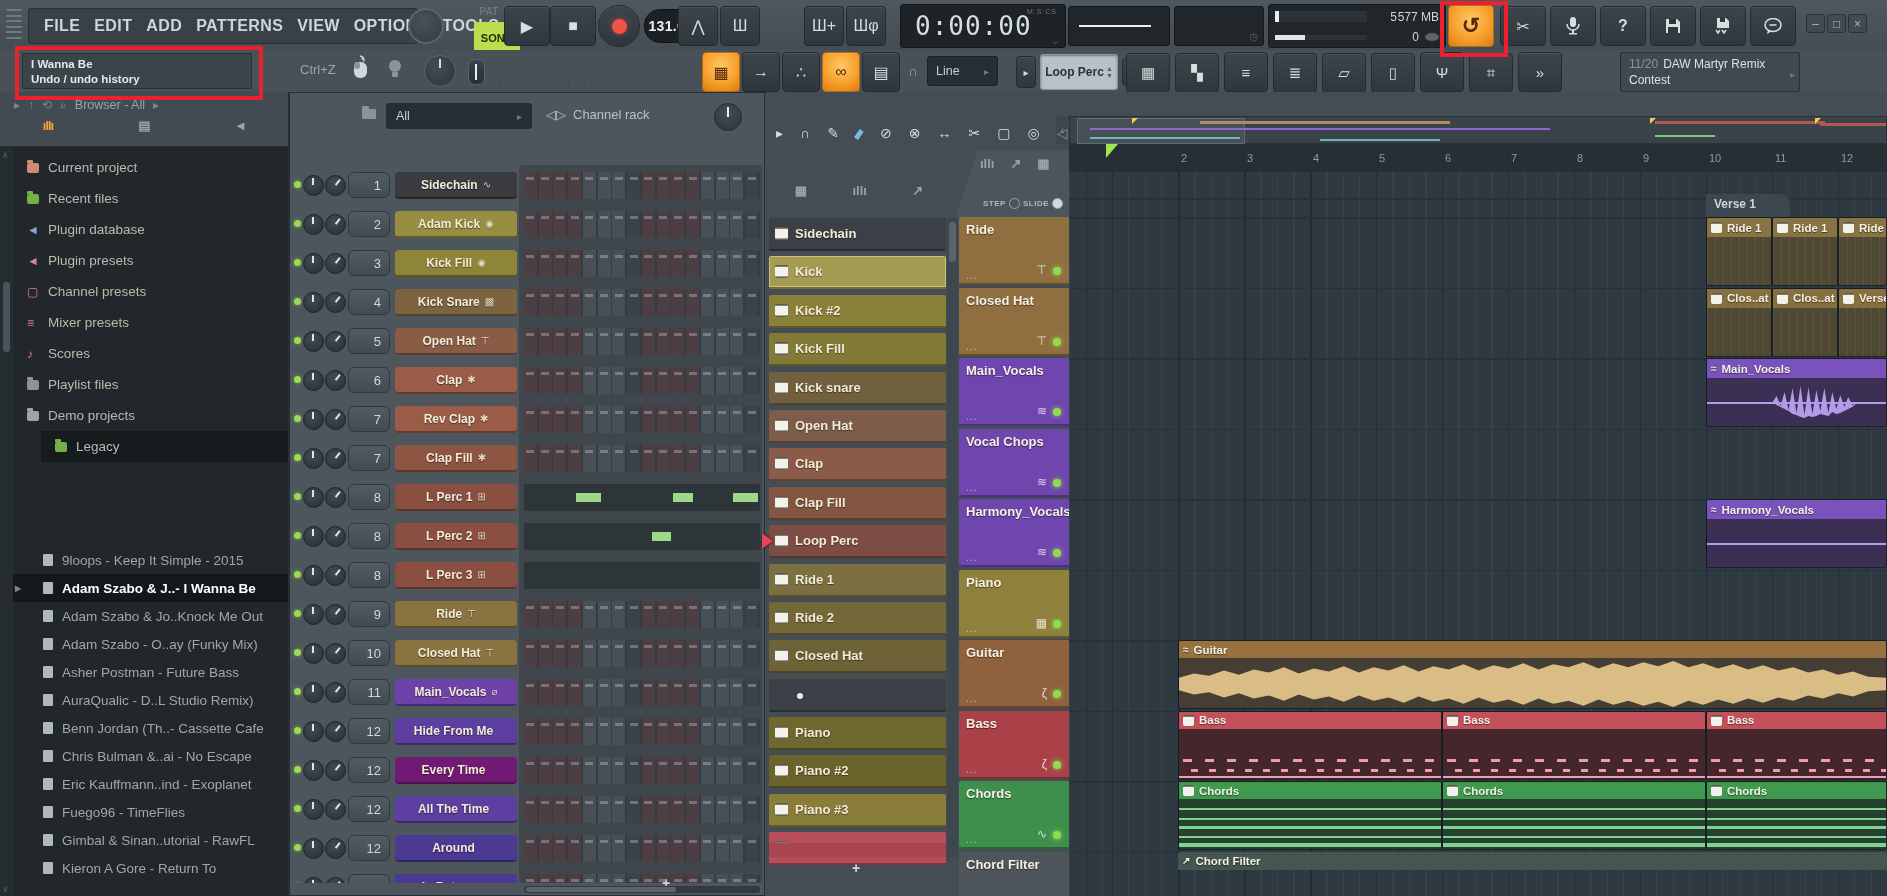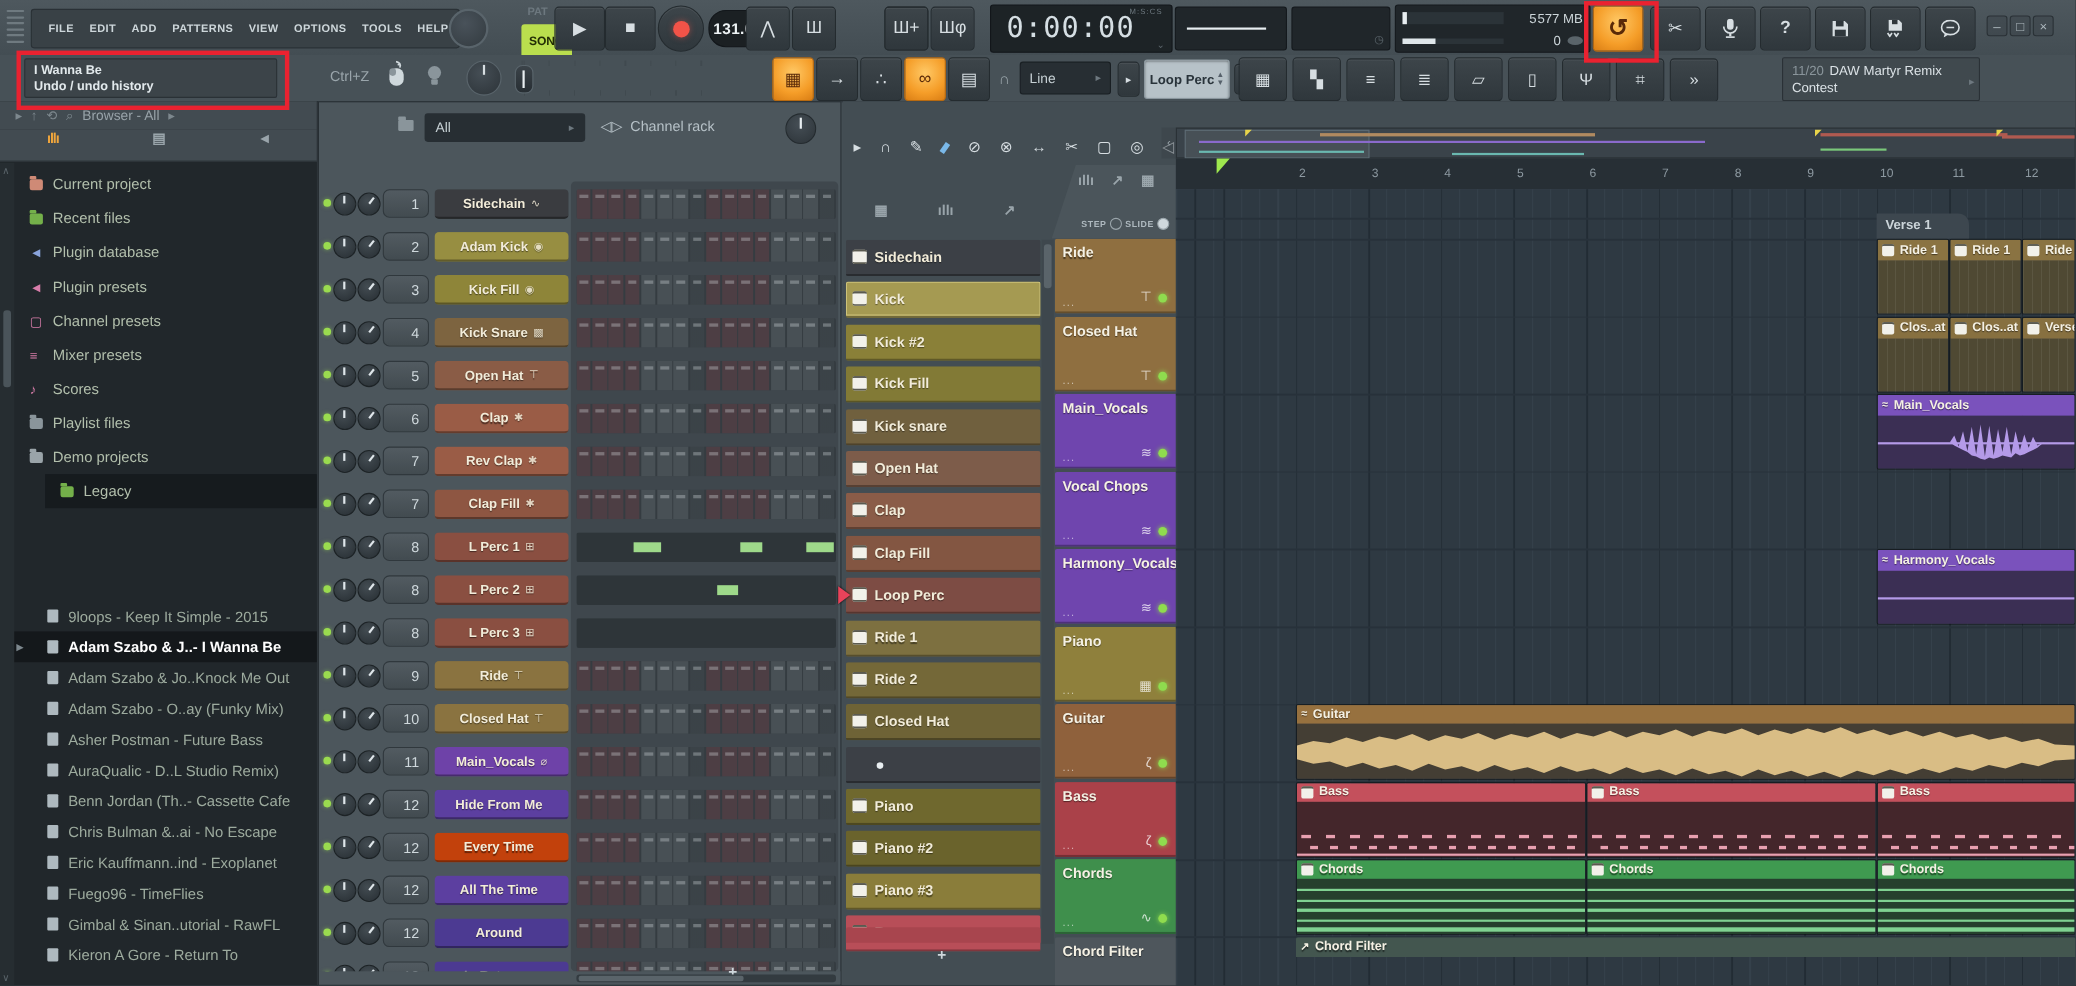--- a/index.html
+++ b/index.html
@@ -14,21 +14,21 @@
        color:#d7dee2;font-size:16px;}
   .btn.orange{background:radial-gradient(circle at 50% 35%,#ffc966,#f59d28 60%,#d97d14);color:#5a2a08;border-color:#b86a10;}
   
   #topbar{position:absolute;left:0;top:0;width:1887px;height:50px;
           background:linear-gradient(#4e585e,#434d53);border-bottom:2px solid #2a3136;}
   #hamburger{left:6px;top:9px;width:16px;height:30px;display:flex;flex-direction:column;justify-content:space-between;}
   #hamburger i{height:2px;background:#6f7a80;border-radius:1px;}
   #menubar{left:28px;top:8px;width:372px;height:34px;background:#394146;
            border:1px solid #2a3136;border-radius:3px;display:flex;align-items:center;
            padding:0 8px;gap:0;}
-  #menubar span{padding:0 7px;font-size:10px;letter-spacing:.4px;color:#cdd6da;font-weight:bold;}
+  #menubar span{padding:0 7px;font-size:16px;letter-spacing:.4px;color:#cdd6da;font-weight:bold;}
   #main-knob{left:408px;top:8px;width:32px;height:32px;border-radius:50%;
              background:radial-gradient(circle at 40% 35%,#49525a,#333b40);border:2px solid #59646b;}
   #patsong{left:450px;top:5px;width:50px;height:40px;}
   #pat-label{position:absolute;right:2px;top:1px;font-size:10px;font-weight:bold;color:#6d787f;}
   #song-label{position:absolute;left:0;top:17px;width:46px;height:32px;background:#bade4e;border-radius:3px;
               color:#232d05;font-size:11px;font-weight:bold;display:flex;align-items:center;justify-content:center;margin-left:24px;}
   #play-btn{left:504px;top:6px;}  #stop-btn{left:550px;top:6px;}
   #rec-btn{left:598px;top:5px;width:40px;height:40px;border-radius:50%;}
   #rec-btn .dot{width:15px;height:15px;border-radius:50%;background:#f25348;box-shadow:0 0 6px #f2534880;}
   #tempo{left:644px;top:9px;width:70px;height:32px;background:#1b2023;border-radius:16px;
@@ -74,21 +74,21 @@
             background:radial-gradient(circle at 42% 35%,#454e55,#2c3338);border:1px solid #59646b;}
   #vol-knob i{position:absolute;left:14px;top:3px;width:2px;height:9px;background:#d7dee2;}
   #pitch-slider{left:466px;top:5px;width:186px;height:32px;
      background:repeating-linear-gradient(90deg,#39424780 0 1px,transparent 1px 23px) 10px 0/100% 5px repeat-x,
                 repeating-linear-gradient(90deg,#39424780 0 1px,transparent 1px 23px) 10px 27px/100% 5px no-repeat;}
   #pitch-slider .pknob{position:absolute;left:2px;top:4px;width:15px;height:24px;border-radius:7px;
             background:linear-gradient(#3b4349,#272e33);border:1px solid #59646b;}
   #pitch-slider .pknob i{position:absolute;left:6px;top:4px;width:2px;height:16px;background:#e8eef1;}
   .grpbtn{top:2px;width:36px;height:38px;}
   #hp-icon{left:908px;top:13px;color:#9aa5ab;font-size:14px;font-weight:bold;}
-  #line-dd{left:927px;top:6px;width:83px;height:30px;background:#272e33;border:1px solid #191f23;border-radius:3px;
+  #line-dd{left:927px;top:6px;width:71px;height:30px;background:#272e33;border:1px solid #191f23;border-radius:3px;
            display:flex;align-items:center;padding:0 8px;box-sizing:border-box;font-size:12.5px;color:#c6d0d4;}
   #line-dd b{margin-left:auto;color:#6d787f;font-size:10px;font-weight:normal;}
   #patsel-arrow{left:1016px;top:6px;width:18px;height:30px;font-size:10px;}
   #pattern-selector{left:1040px;top:4px;width:76px;height:34px;background:#b7c2c8;border-radius:3px;
         border:1px solid #8b979e;box-shadow:0 1px 2px rgba(0,0,0,.4) inset;
         display:flex;align-items:center;justify-content:center;color:#29333a;font-size:12px;font-weight:bold;}
   #pattern-selector .spin{font-size:7px;color:#55606a;line-height:7px;margin-left:2px;}
   #add-pattern-btn{left:1122px;top:8px;width:18px;height:26px;font-size:14px;}
   .toolbtn{top:2px;width:42px;height:38px;font-size:15px;}
   #project-panel{left:1620px;top:2px;width:180px;height:40px;background:#39414680;border:1px solid #2a3136;
@@ -853,21 +853,21 @@
 
         <div class="ch">
           <span class="led"></span>
           <span class="knob k1">
             <i></i>
           </span>
           <span class="knob k2">
             <i></i>
           </span>
           <span class="numbox">12</span>
-          <span class="chname" style="background: #c2410c;">
+          <span class="chname" style="background: #701a75;">
             <span>Every Time</span>
             <span class="chicon"></span>
           </span>
           <span class="steps"></span>
         </div>
 
         <div class="ch">
           <span class="led"></span>
           <span class="knob k1">
             <i></i>

